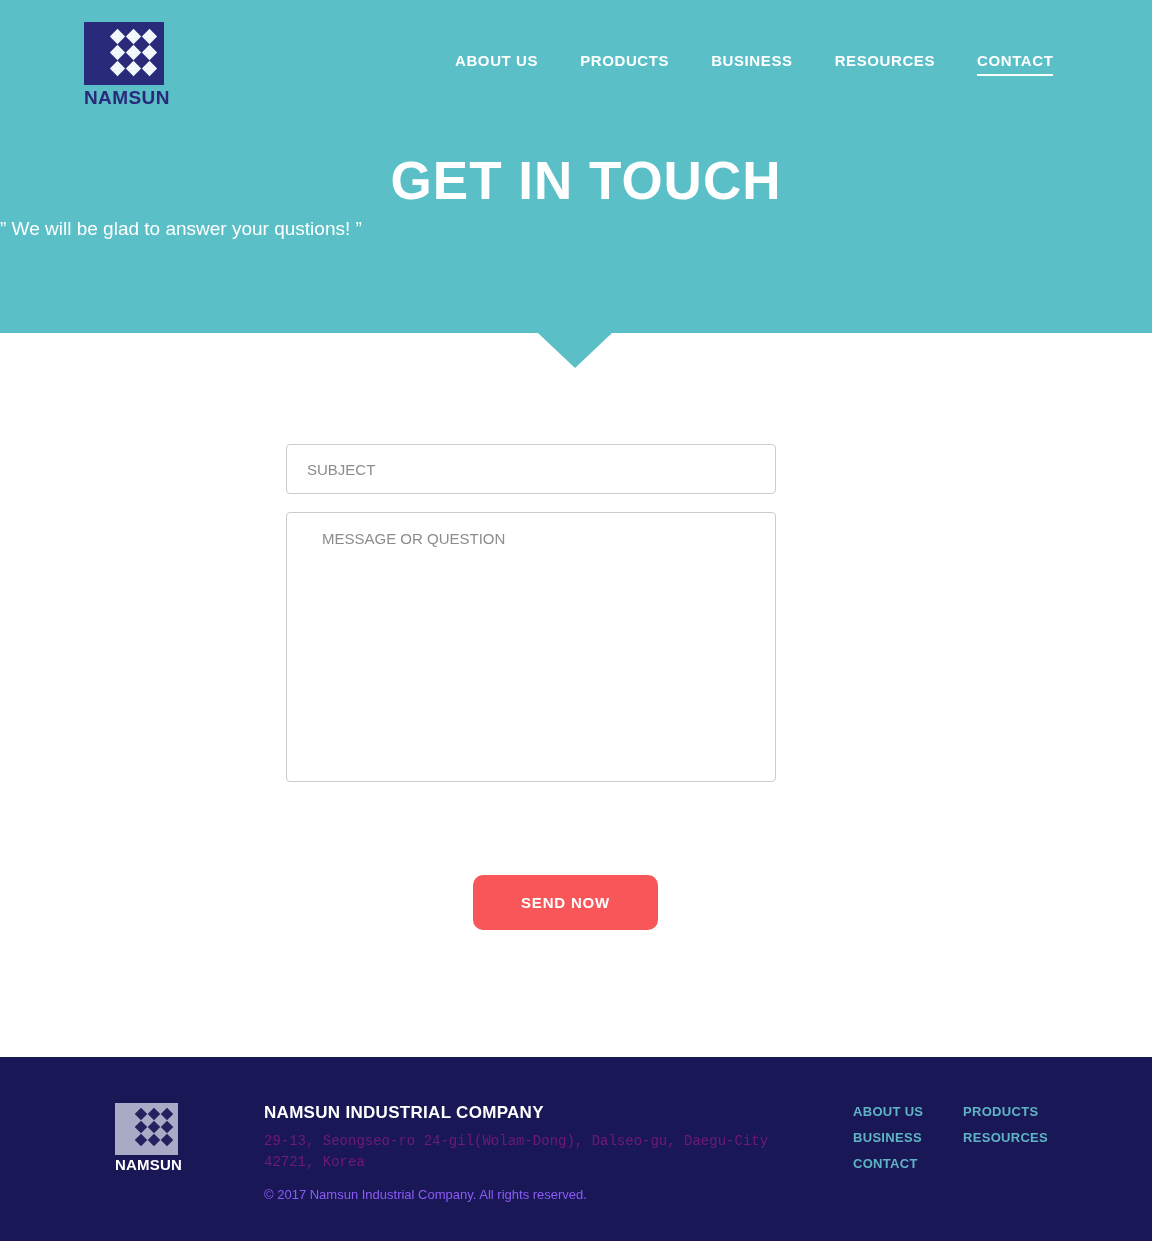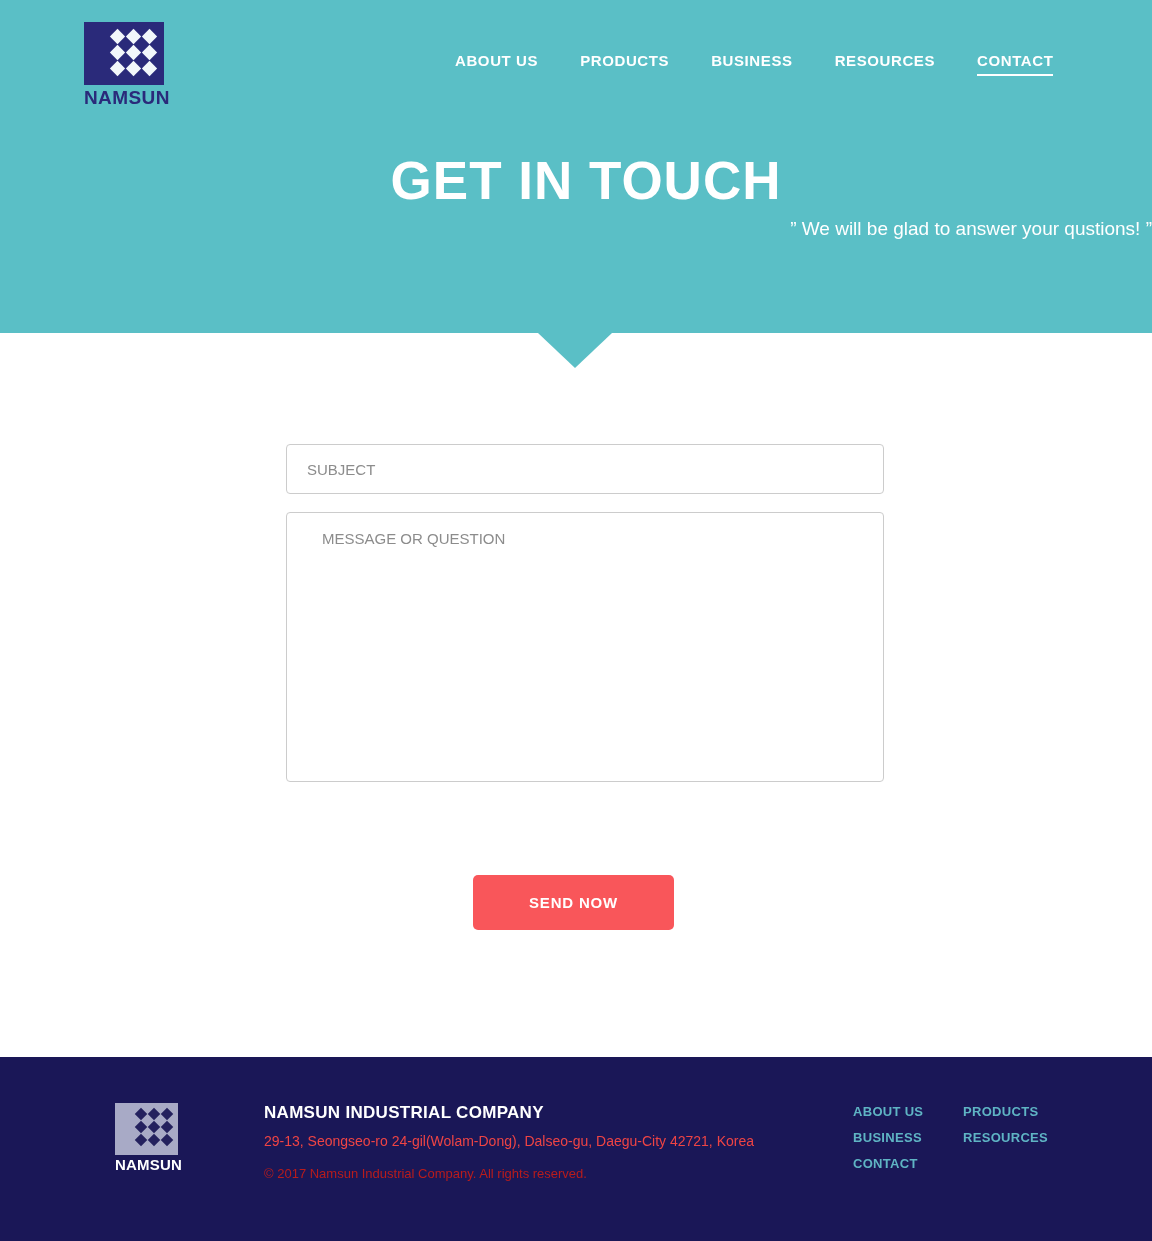--- a/index.html
+++ b/index.html
@@ -120,37 +120,37 @@
     font-size: 53px;
     font-weight: bold;
     letter-spacing: 1px;
     line-height: 62px;
   }
   .hero-sub {
     position: absolute;
     left: 0;
     top: 216px;
     width: 1152px;
-    text-align: right;
+    text-align: left;
     color: #ffffff;
     font-size: 19px;
     font-weight: normal;
     line-height: 26px;
   }
 
   
   .form-wrap {
     position: absolute;
     left: 286px;
     top: 444px;
     width: 598px;
   }
   .field {
     display: block;
-    width: 598px;
+    width: 490px;
     border: 1px solid #cccccc;
     border-radius: 4px;
     background: #ffffff;
     font-family: "Liberation Sans", sans-serif;
     font-size: 15px;
     color: #555555;
     outline: none;
   }
   .field::placeholder { color: #8c8c8c; }
   .field-subject { height: 50px; padding: 0 20px; margin-bottom: 18px; }
@@ -159,24 +159,24 @@
     height: 270px;
     padding: 16px 35px;
     resize: none;
     line-height: 20px;
   }
 
   .send-btn {
     position: absolute;
     left: 473px;
     top: 875px;
-    width: 201px;
+    width: 185px;
     height: 55px;
     border: none;
-    border-radius: 5px;
+    border-radius: 10px;
     background: #f9565a;
     color: #ffffff;
     font-family: "Liberation Sans", sans-serif;
     font-size: 15px;
     font-weight: bold;
     letter-spacing: 0.8px;
     cursor: pointer;
   }
 
   
@@ -235,33 +235,34 @@
   }
   .footer-company {
     color: #ffffff;
     font-size: 17px;
     font-weight: bold;
     letter-spacing: 0.3px;
     line-height: 24px;
     margin-bottom: 6px;
   }
   .footer-addr {
-    color: #ef4444;
+    color: #701a75;
     font-size: 14px;
     line-height: 21px;
+    font-family: Liberation Mono, monospace;
   }
   .footer-contactline {
     color: #e2e3ee;
     font-size: 14px;
     line-height: 21px;
   }
   .footer-contactline .sep { display: inline-block; width: 18px; }
   .footer-copy {
     margin-top: 12px;
-    color: #b91c1c;
+    color: #8b5cf6;
     font-size: 13px;
     line-height: 19px;
   }
 
   .footer-links {
     position: absolute;
     left: 853px;
     top: 1104px;
     width: 230px;
     display: grid;

